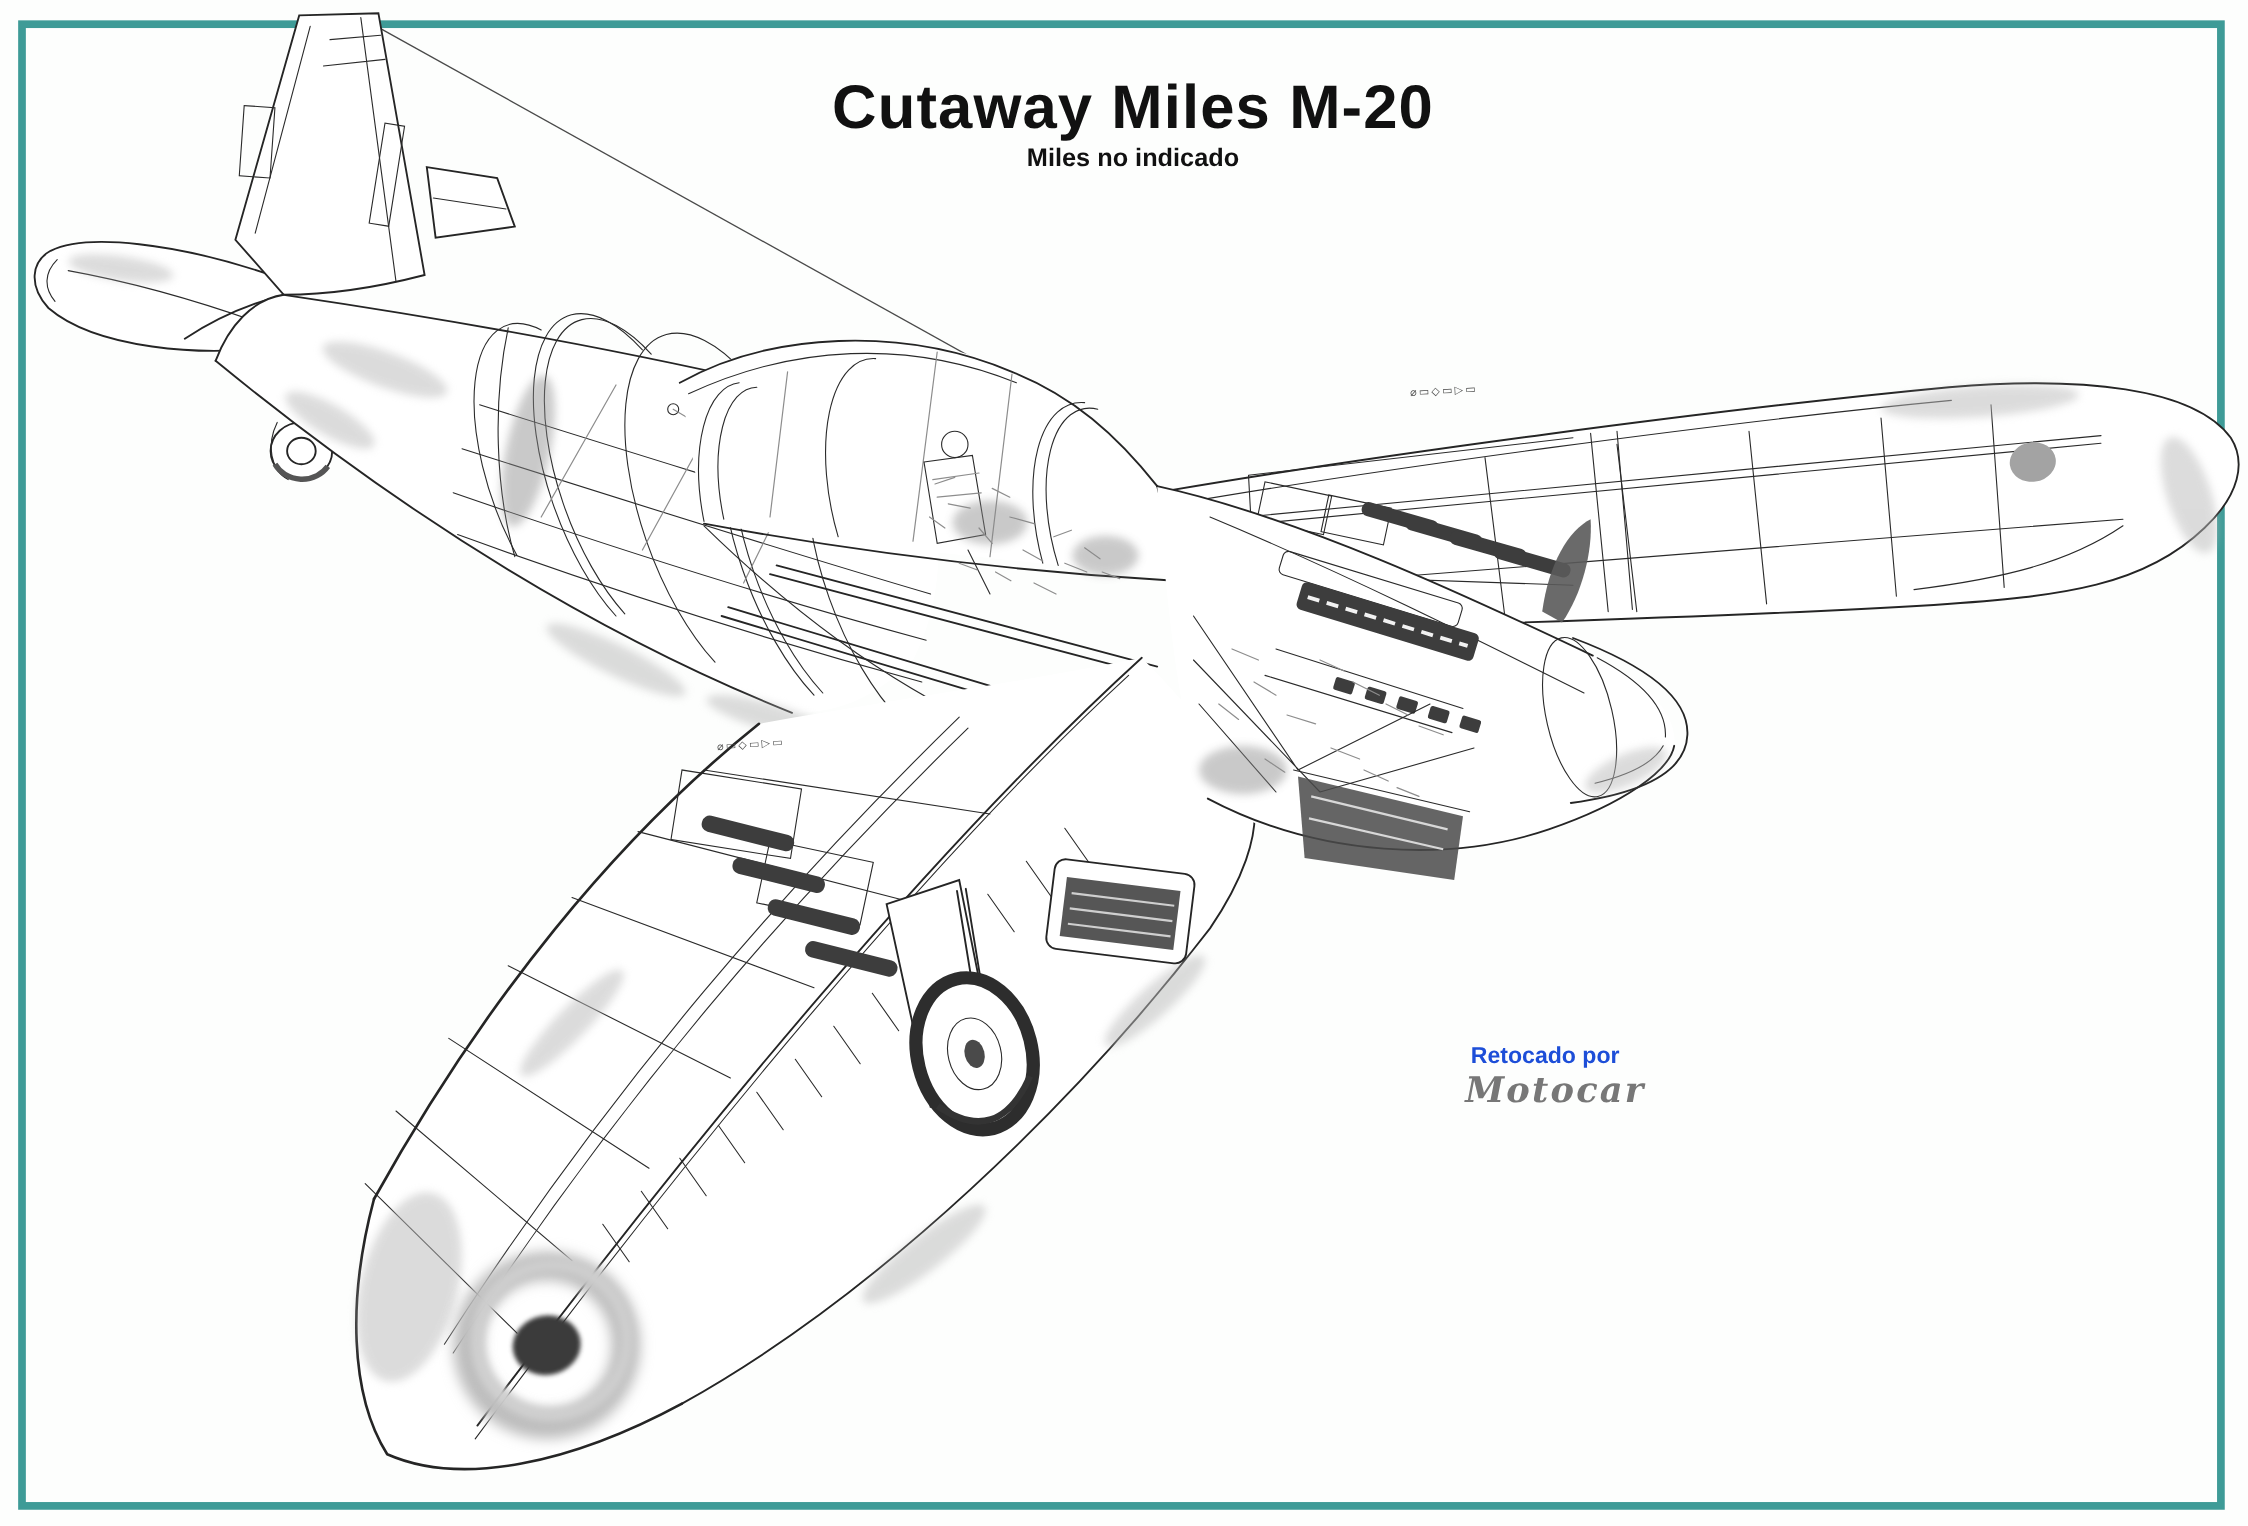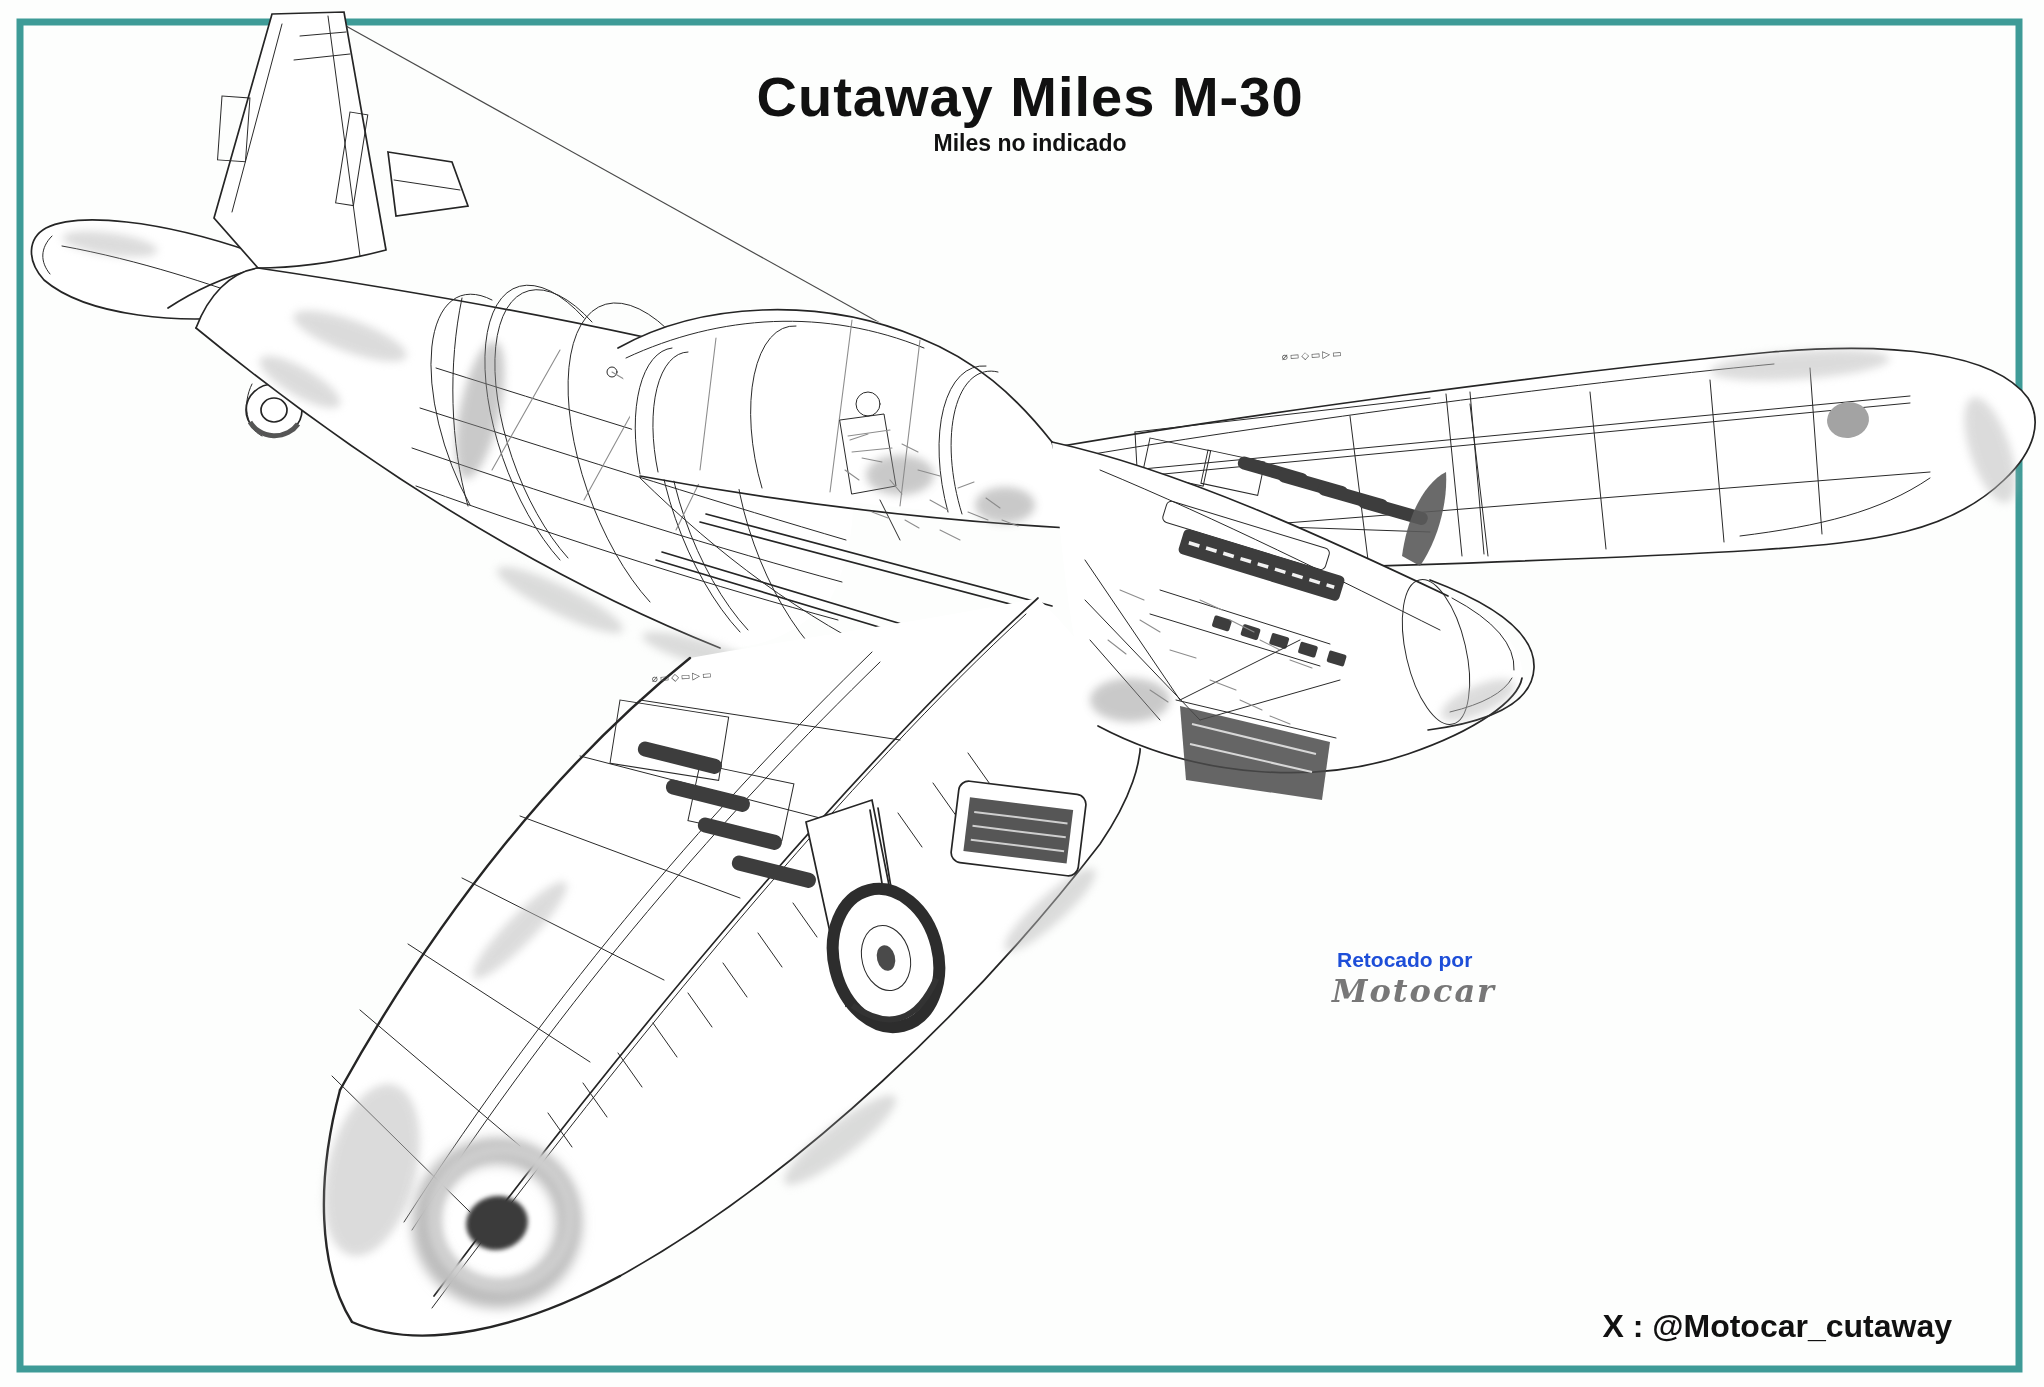--- a/index.html
+++ b/index.html
@@ -258,19 +258,18 @@
       <path d="M842,996 Q886,1046 930,990" stroke="#333" stroke-width="6" fill="none"></path>
     </g>
     <g transform="rotate(7 960 780)">
       <rect class="wts" x="960" y="780" width="128" height="82" rx="10"></rect>
       <rect x="972" y="796" width="104" height="54" fill="#565656"></rect>
       <path d="M978,810 L1072,810 M978,824 L1072,824 M978,838 L1072,838" stroke="#cfcfcf" stroke-width="2"></path>
     </g>
   </g>
 </svg>
 
-<div class="txt title">Cutaway Miles M-30</div>
+<div class="txt title">Cutaway Miles M-20</div>
 <div class="txt subtitle">Miles no indicado</div>
 <div class="txt ret1">Retocado por</div>
 <div class="txt ret2">Motocar</div>
-<div class="txt handle">X : @Motocar_cutaway</div>
 
 </div>
 
 </body></html>

